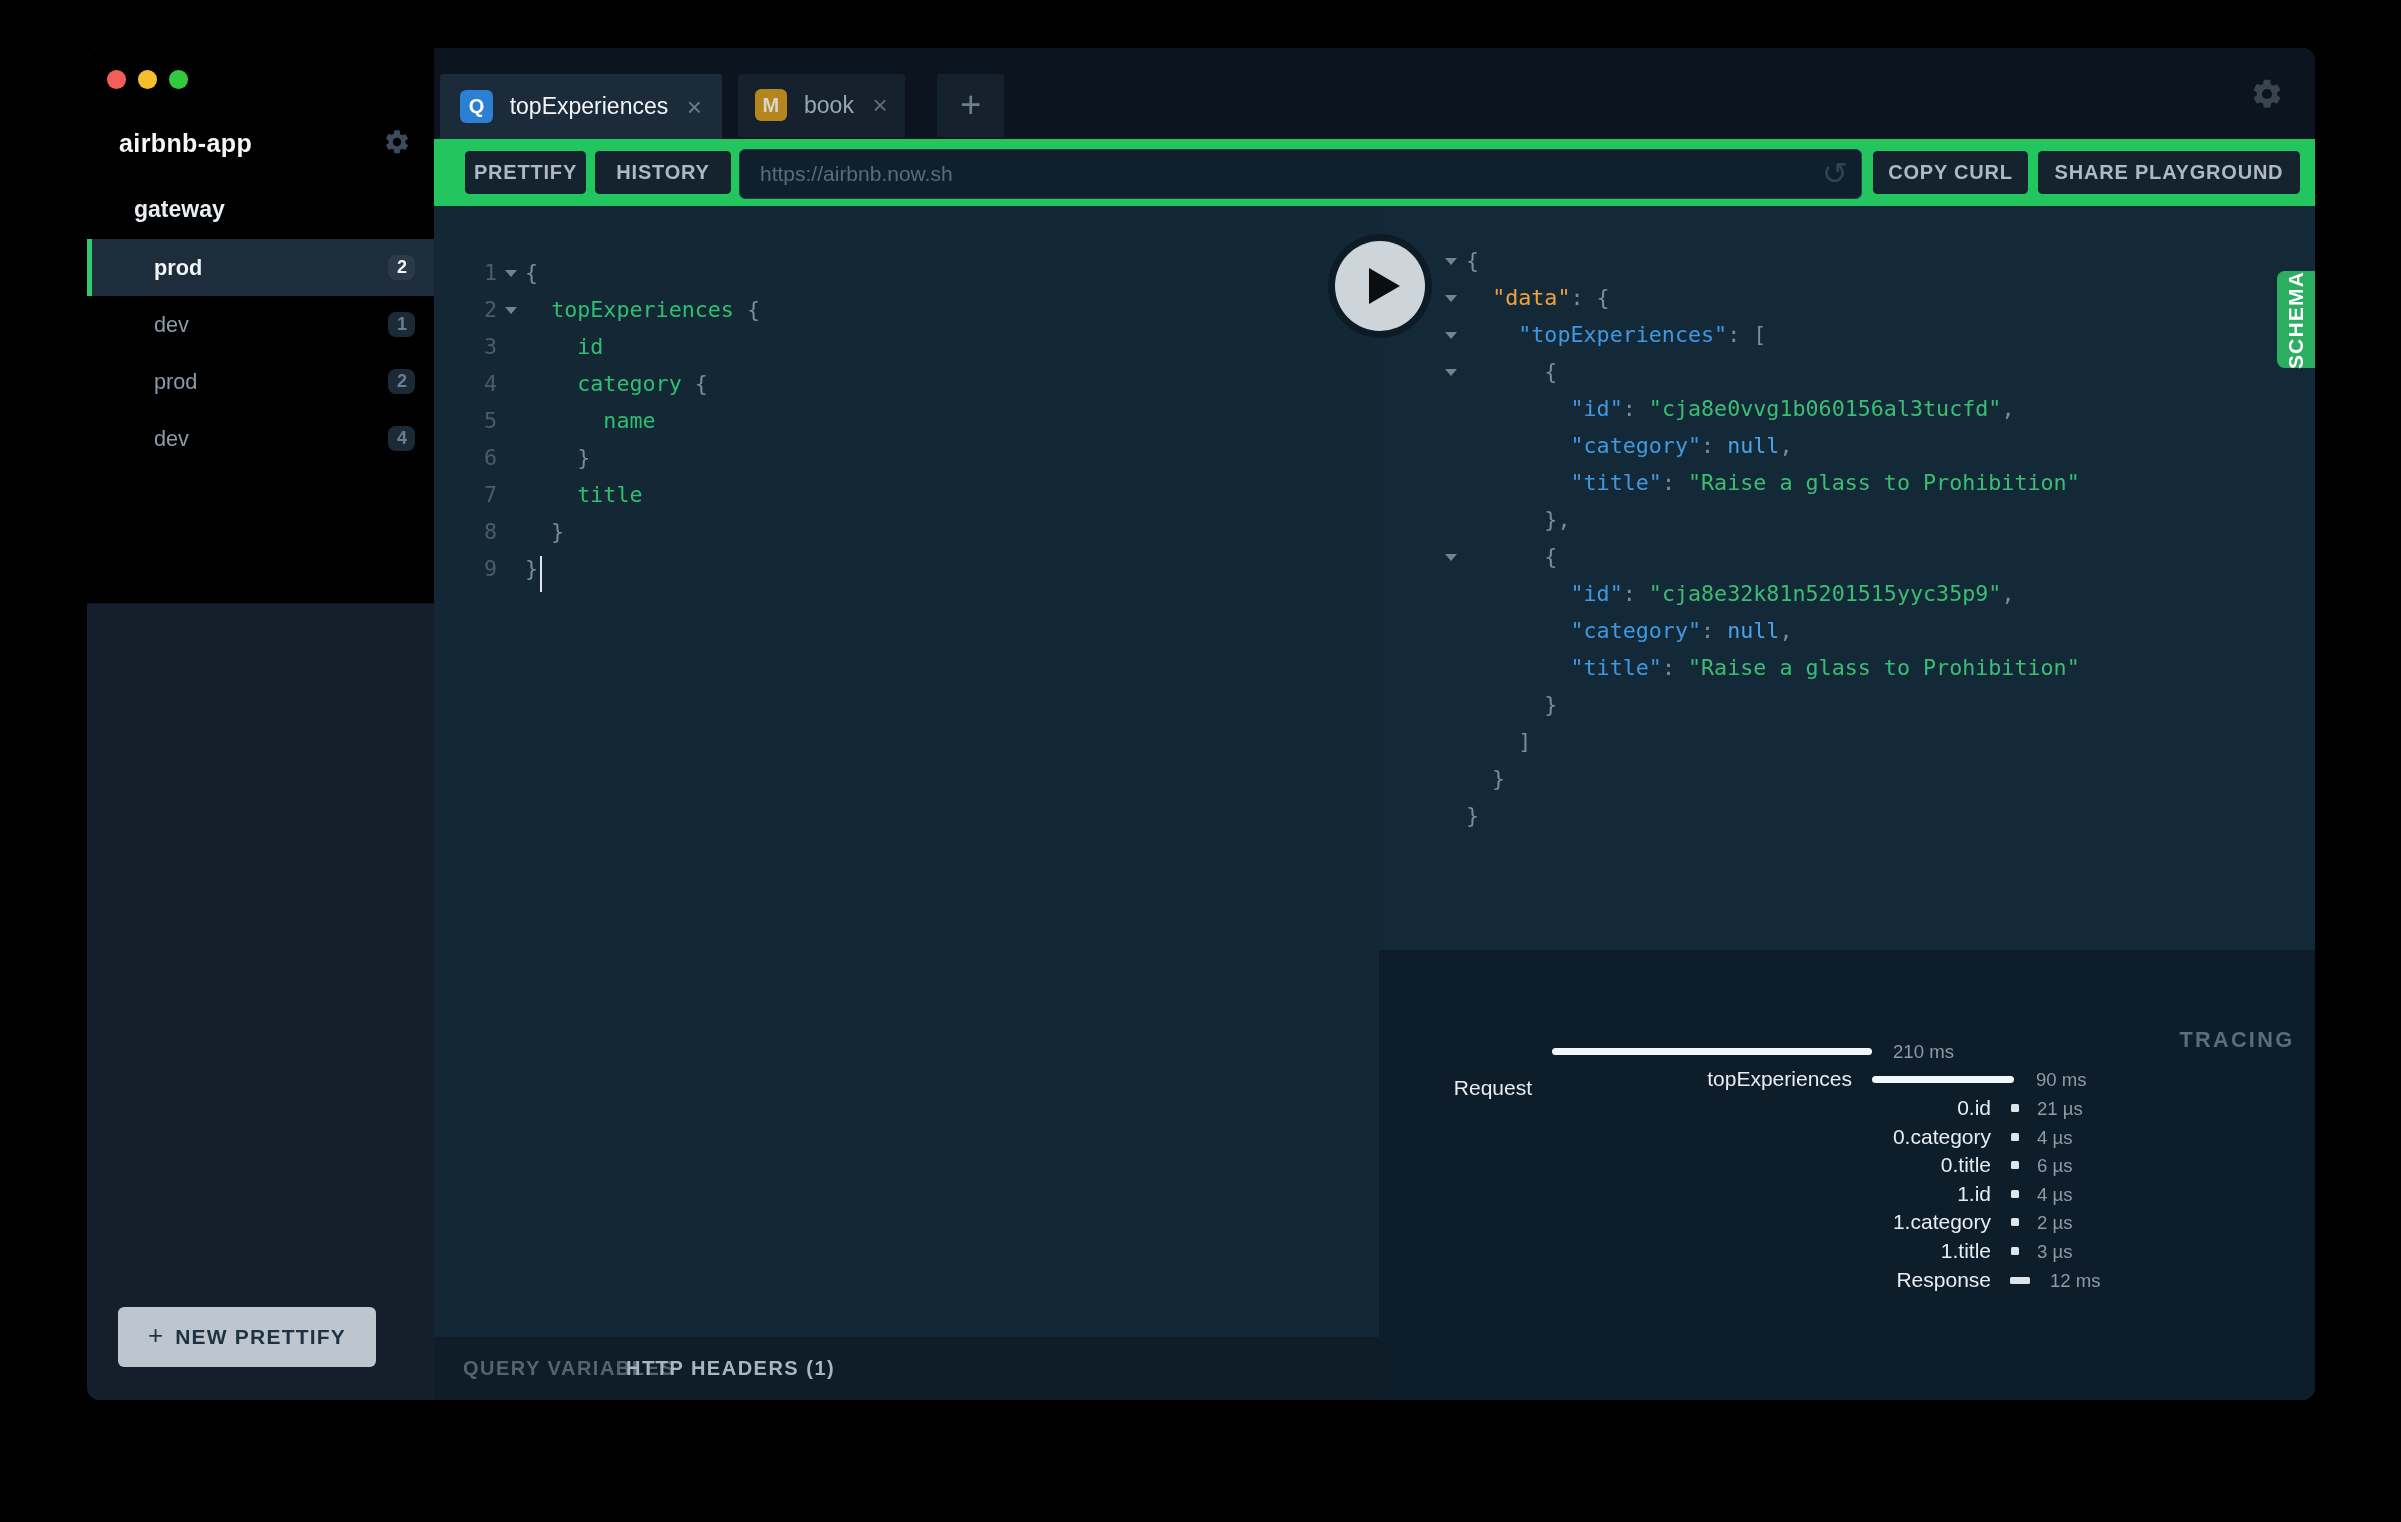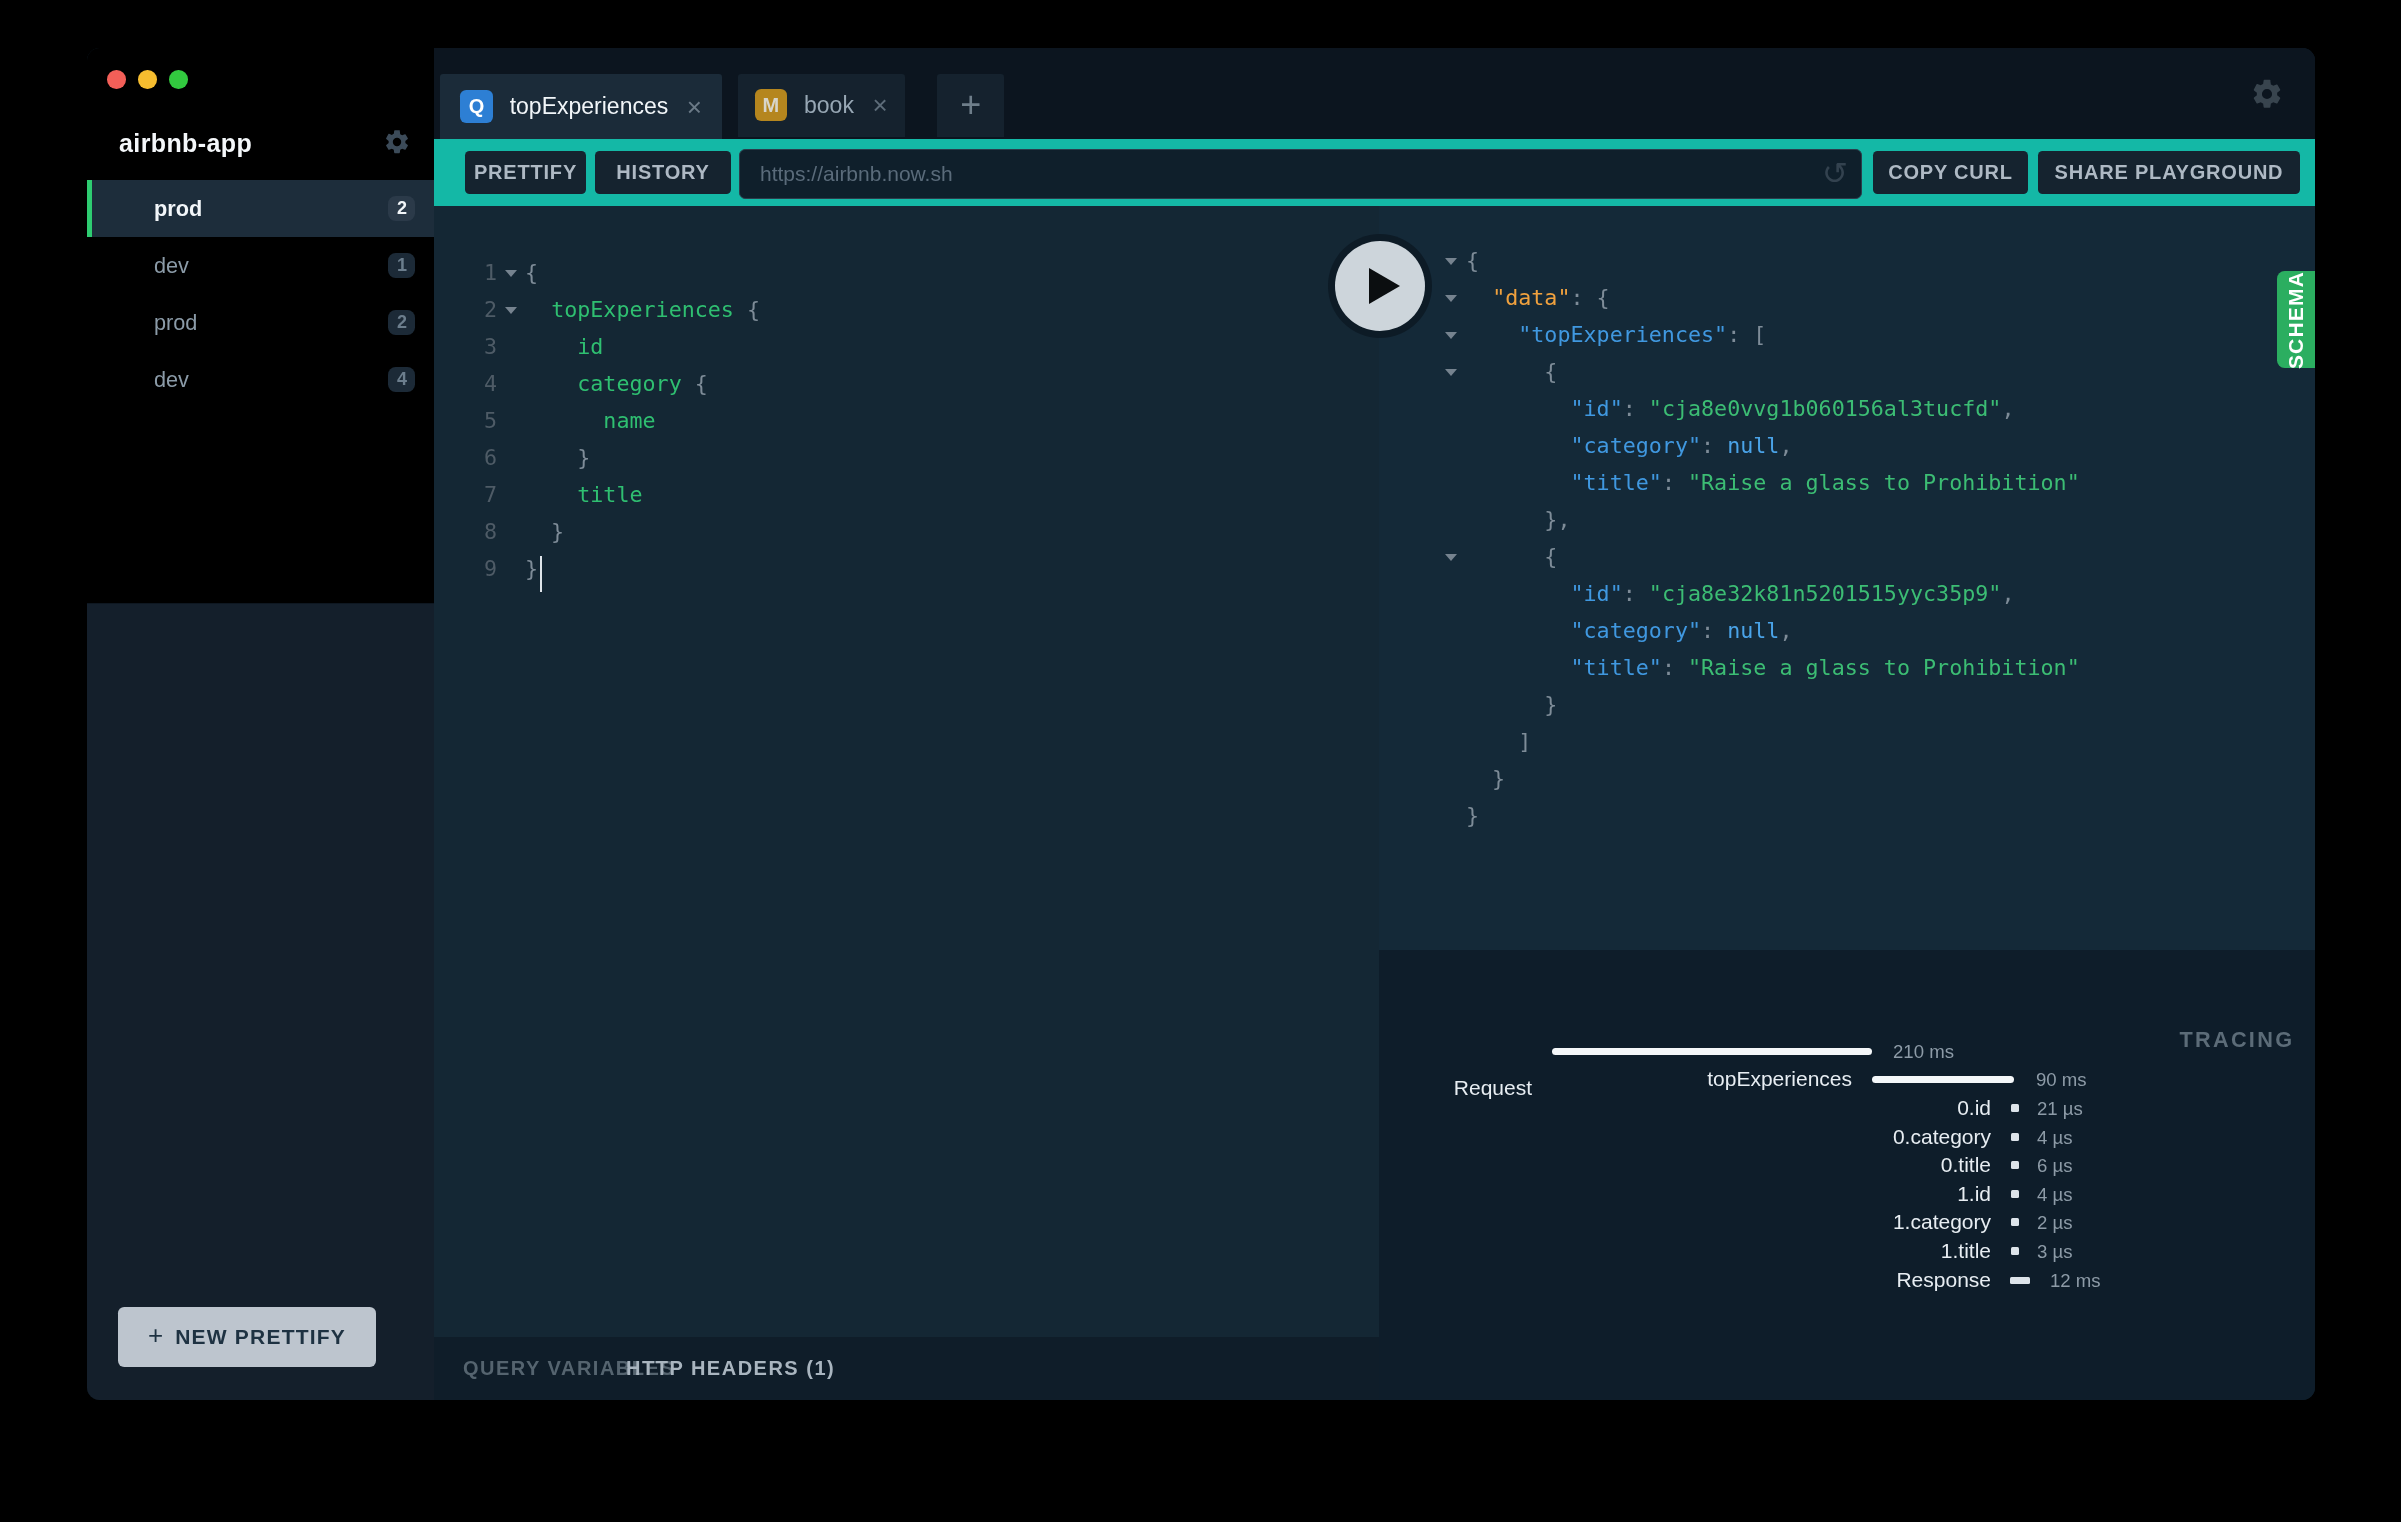--- a/index.html
+++ b/index.html
@@ -33,21 +33,21 @@
   .tab{height:63px;background:#15222e;border-radius:3.1px 3.1px 0 0;display:flex;align-items:center;padding:0 17px;cursor:pointer;}
   .tab.active{height:66px;background:#1b2b39;padding:0 20px;}
   .tab-badge{width:32.5px;height:32.5px;border-radius:6.2px;display:flex;align-items:center;justify-content:center;color:#fff;font-size:20px;font-weight:700;margin-right:17px;}
   .tab-label{font-size:23px;color:#97a7b4;}
   .tab.active .tab-label{color:#f2f6f9;}
   .tab-close{margin-left:18.6px;color:#5d6c79;font-size:26px;line-height:1;cursor:pointer;}
   .tab.active .tab-close{color:#6b7a87;}
   .plus-tab{width:67px;height:63px;margin-left:17px;background:#15222e;border-radius:3.1px 3.1px 0 0;display:flex;align-items:center;justify-content:center;color:#6e7e8a;font-size:36px;cursor:pointer;}
   .topbar-gear{position:absolute;right:32px;top:29px;color:#38444e;cursor:pointer;}
 
-  .toolbar{position:absolute;left:0;top:91px;width:100%;height:67px;background:#14b8a6;}
+  .toolbar{position:absolute;left:0;top:91px;width:100%;height:67px;background:#22c55e;}
   .tb-btn{position:absolute;top:11.6px;height:43px;border:none;border-radius:4.6px;background:#15232f;color:#aeb9c4;font-family:inherit;font-size:20px;font-weight:700;letter-spacing:0.8px;cursor:pointer;}
   .tb-prettify{left:31px;width:121px;}
   .tb-history{left:161px;width:136px;}
   .url-wrap{position:absolute;left:305px;top:10px;width:1123px;height:50px;}
   .url-input{width:100%;height:100%;background:#0f1f2b;border:1.5px solid #2c3c4b;border-radius:6.2px;color:#8b9ba8;font-family:inherit;font-size:21px;padding:0 54px 0 20px;outline:none;}
   .url-input::placeholder{color:#5a6b7a;}
   .reload{position:absolute;right:14px;top:3.1px;color:#33424f;font-size:31px;cursor:pointer;line-height:43px;}
   .tb-copy{left:1439px;width:155px;}
   .tb-share{left:1604px;width:262px;}
 
@@ -104,20 +104,21 @@
     <div class="ws-row">
       <span class="ws-title">airbnb-app</span>
       <span class="gear">
         <svg width="28" height="28" viewBox="0 0 24 24" fill="currentColor">
             <path d="M19.14,12.94a7.07,7.07 0 0,0 .06-.94 7.07,7.07 0 0,0-.06-.94l2.03-1.58a.5.5 0 0,0 .12-.64l-1.92-3.32a.5.5 0 0,0-.61-.22l-2.39.96a7.3,7.3 0 0,0-1.62-.94l-.36-2.54A.5.5 0 0,0 13.9,2h-3.8a.5.5 0 0,0-.49.42l-.36,2.54a7.3,7.3 0 0,0-1.62.94l-2.39-.96a.5.5 0 0,0-.61.22L2.71,8.84a.5.5 0 0,0 .12.64l2.03,1.58a7.07,7.07 0 0,0 0,1.88l-2.03,1.58a.5.5 0 0,0-.12.64l1.92,3.32c.14.24.42.34.61.22l2.39-.96c.5.38 1.03.7 1.62.94l.36,2.54c.05.24.25.42.49.42h3.8c.24,0 .44-.18.49-.42l.36-2.54a7.3,7.3 0 0,0 1.62-.94l2.39.96c.24.1.5,0 .61-.22l1.92-3.32a.5.5 0 0,0-.12-.64zM12,15.6A3.6,3.6 0 1,1 15.6,12 3.6,3.6 0 0,1 12,15.6z"></path>
           </svg>
       </span>
     </div>
     <nav class="sidebar-nav" id="sidebar-sections">
         <div class="sb-section">
+          <div class="sb-section-label">gateway</div>
           <div class="sb-item active">
             <span class="sb-item-label">prod</span>
             <span class="badge">2</span>
           </div>
           <div class="sb-item">
             <span class="sb-item-label">dev</span>
             <span class="badge">1</span>
           </div>
         </div>
         <div class="sb-section">

